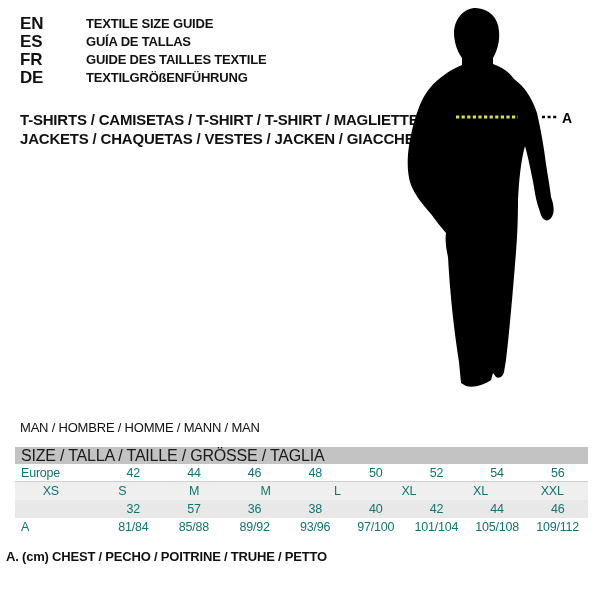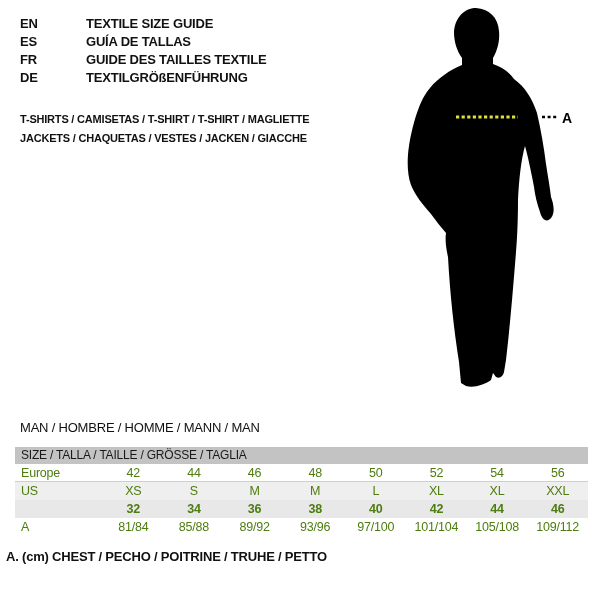--- a/index.html
+++ b/index.html
@@ -8,28 +8,28 @@
     position: relative;
     background: #ffffff;
     font-family: "Liberation Sans", sans-serif;
     color: #111;
     overflow: hidden;
   }
   
   .lang-list { position: absolute; top: 15px; left: 20px; }
   .lang-row { display: flex; height: 18px; line-height: 18px; }
   .lang-code {
-    width: 38px; font-size: 13px; font-weight: bold; letter-spacing: -0.2px;
+    width: 38px; font-size: 17px; font-weight: bold; letter-spacing: -0.2px;
   }
   .lang-label { font-size: 13px; font-weight: bold; letter-spacing: -0.2px; margin-left: 28px; }
 
   
   .category-lines { position: absolute; top: 110px; left: 20px; }
   .category-line {
-    font-size: 11px; font-weight: bold; letter-spacing: -0.2px;
+    font-size: 15px; font-weight: bold; letter-spacing: -0.2px;
     height: 19px; line-height: 19px; white-space: nowrap;
   }
 
   
   .figure-wrap { position: absolute; left: 395px; top: 0; width: 205px; height: 400px; }
   .figure-wrap svg { display: block; width: 205px; height: 400px; }
   .figure-wrap text {
     font-family: "Liberation Sans", sans-serif;
     font-size: 14px; font-weight: bold; fill: #000;
   }
@@ -37,27 +37,27 @@
   
   .section-title {
     position: absolute; top: 420px; left: 20px;
     font-size: 13px; font-weight: normal; letter-spacing: -0.2px; white-space: nowrap;
   }
 
   
   .size-table { position: absolute; top: 447px; left: 15px; width: 573px; }
   .table-header {
     height: 17px; line-height: 17px; background: #c3c3c3;
-    font-size: 12px; color: #1a1a1a; padding-left: 6px;
+    font-size: 16px; color: #1a1a1a; padding-left: 6px;
     letter-spacing: -0.2px; white-space: nowrap;
   }
-  .trow { display: flex; height: 18px; line-height: 18px; font-size: 12.5px; color: #4d7c0f; }
+  .trow { display: flex; height: 18px; line-height: 18px; font-size: 12.5px; color: #0f766e; }
   .trow.r0 { background: #ffffff; border-bottom: 1px solid #cfcfcf; }
   .trow.r1 { background: #efefef; }
-  .trow.r2 { background: #e8e8e8; font-weight: bold; }
+  .trow.r2 { background: #e8e8e8; }
   .trow.r3 { background: #ffffff; }
   .tlabel { width: 88px; padding-left: 6px; letter-spacing: -0.2px; }
   .tcell { flex: 1 1 0; text-align: center; letter-spacing: -0.2px; }
 
   
   .footnote {
     position: absolute; top: 549px; left: 6px;
     font-size: 13px; font-weight: bold; letter-spacing: -0.2px; white-space: nowrap;
   }
 </style>
@@ -141,35 +141,34 @@
     <span class="tcell">44</span>
     <span class="tcell">46</span>
     <span class="tcell">48</span>
     <span class="tcell">50</span>
     <span class="tcell">52</span>
     <span class="tcell">54</span>
     <span class="tcell">56</span>
   </div>
 
   <div class="trow r1">
-    <span class="tlabel">US</span>
     <span class="tcell">XS</span>
     <span class="tcell">S</span>
     <span class="tcell">M</span>
     <span class="tcell">M</span>
     <span class="tcell">L</span>
     <span class="tcell">XL</span>
     <span class="tcell">XL</span>
     <span class="tcell">XXL</span>
   </div>
 
   <div class="trow r2">
     <span class="tlabel"></span>
     <span class="tcell">32</span>
-    <span class="tcell">34</span>
+    <span class="tcell">57</span>
     <span class="tcell">36</span>
     <span class="tcell">38</span>
     <span class="tcell">40</span>
     <span class="tcell">42</span>
     <span class="tcell">44</span>
     <span class="tcell">46</span>
   </div>
 
   <div class="trow r3">
     <span class="tlabel">A</span>

